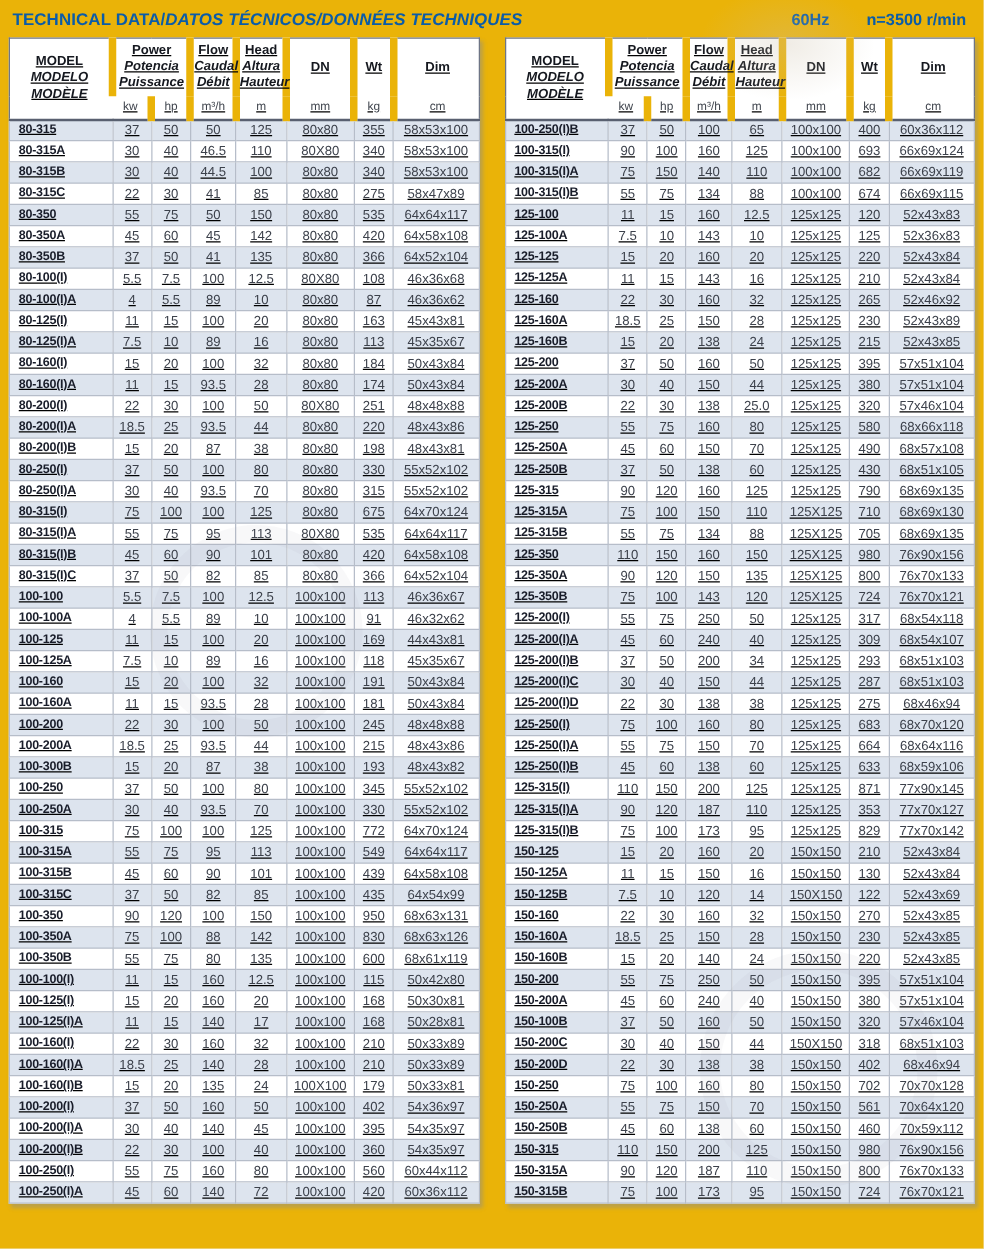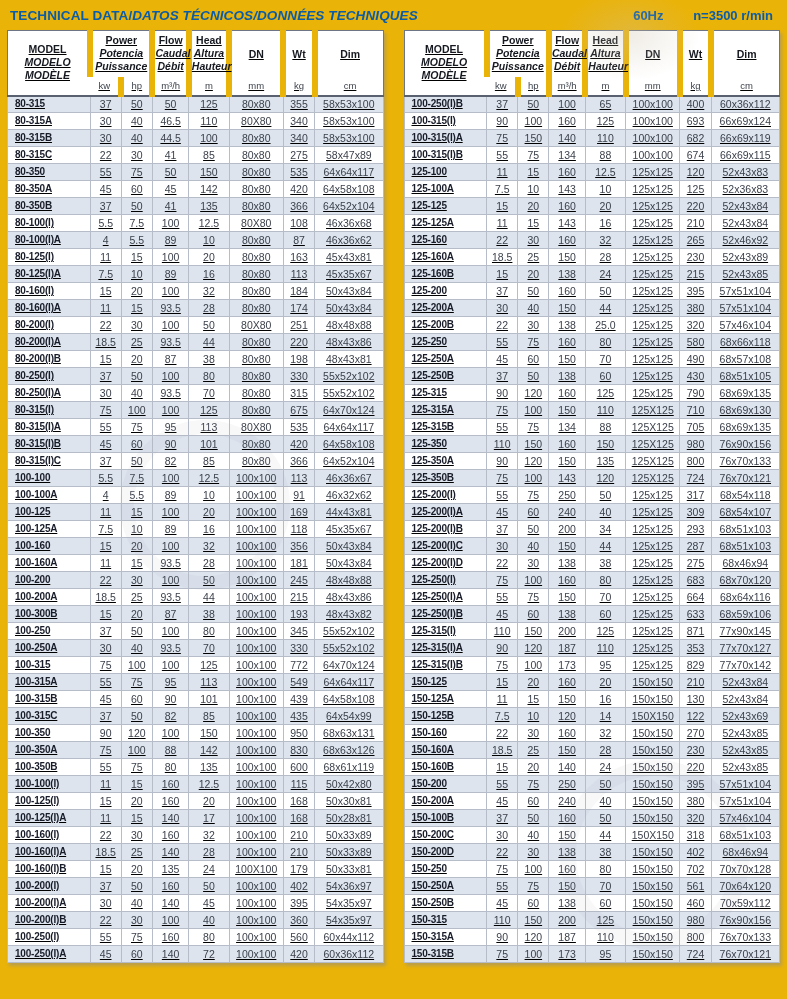--- a/index.html
+++ b/index.html
@@ -408,21 +408,21 @@
               <td>118</td>
               <td>45x35x67</td>
             </tr>
             <tr>
               <td class="model">100-160</td>
               <td>15</td>
               <td>20</td>
               <td>100</td>
               <td>32</td>
               <td>100x100</td>
-              <td>356</td>
+              <td>191</td>
               <td>50x43x84</td>
             </tr>
             <tr>
               <td class="model">100-160A</td>
               <td>11</td>
               <td>15</td>
               <td>93.5</td>
               <td>28</td>
               <td>100x100</td>
               <td>181</td>

